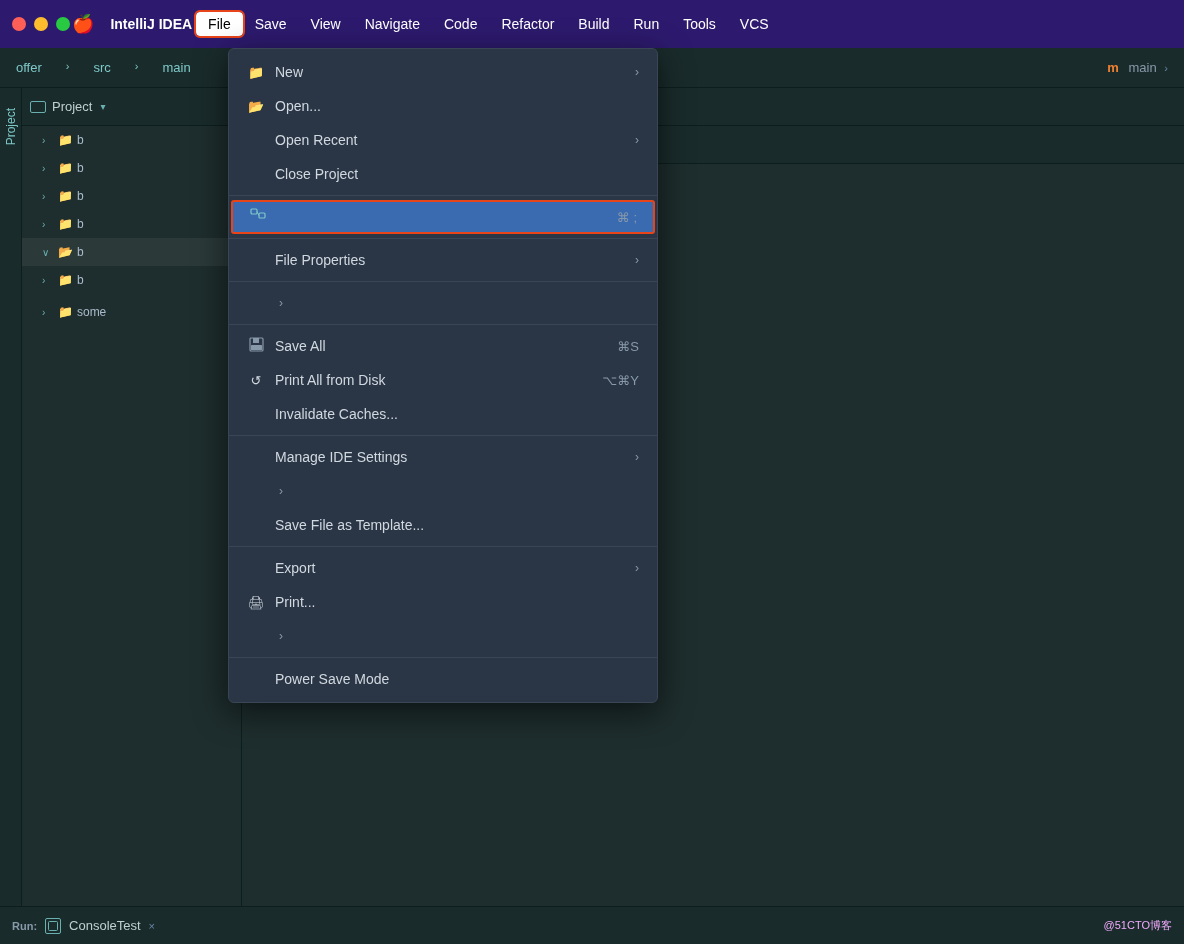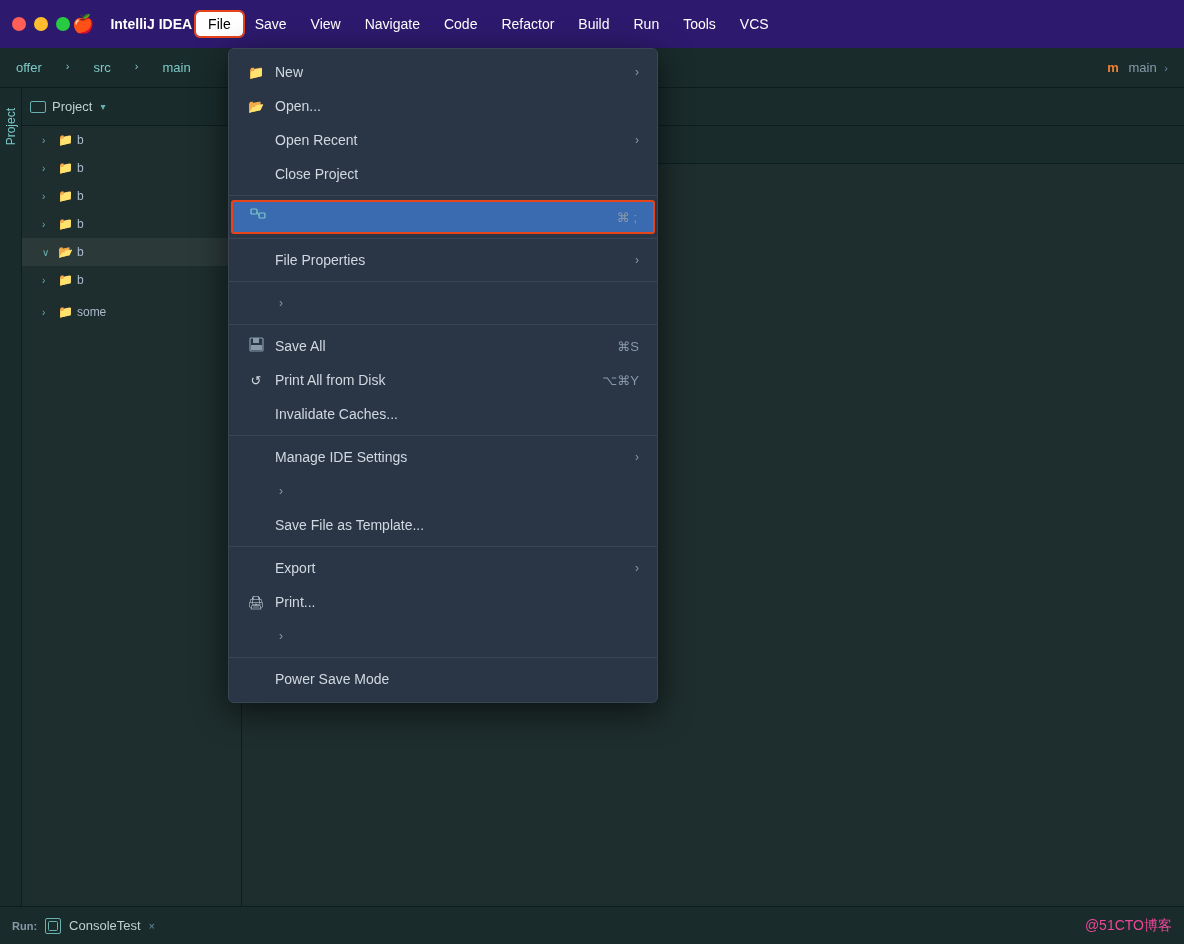--- a/index.html
+++ b/index.html
@@ -307,22 +307,22 @@
       display: flex;
       align-items: center;
       justify-content: center;
       font-size: 10px;
       color: #6ab0b0;
     }
     .run-tab-label { color: #c0d0d0; font-size: 13px; }
     .run-close { color: #6688aa; font-size: 11px; cursor: pointer; }
     .bottom-right {
       margin-left: auto;
-      color: #ec4899;
-      font-size: 14px;
+      color: #f0abfc;
+      font-size: 11px;
     }
   </style>
 </head>
 <body>
 
 <div class="menubar">
   <div class="traffic-lights">
     <div class="tl tl-red"></div>
     <div class="tl tl-yellow"></div>
     <div class="tl tl-green"></div>

